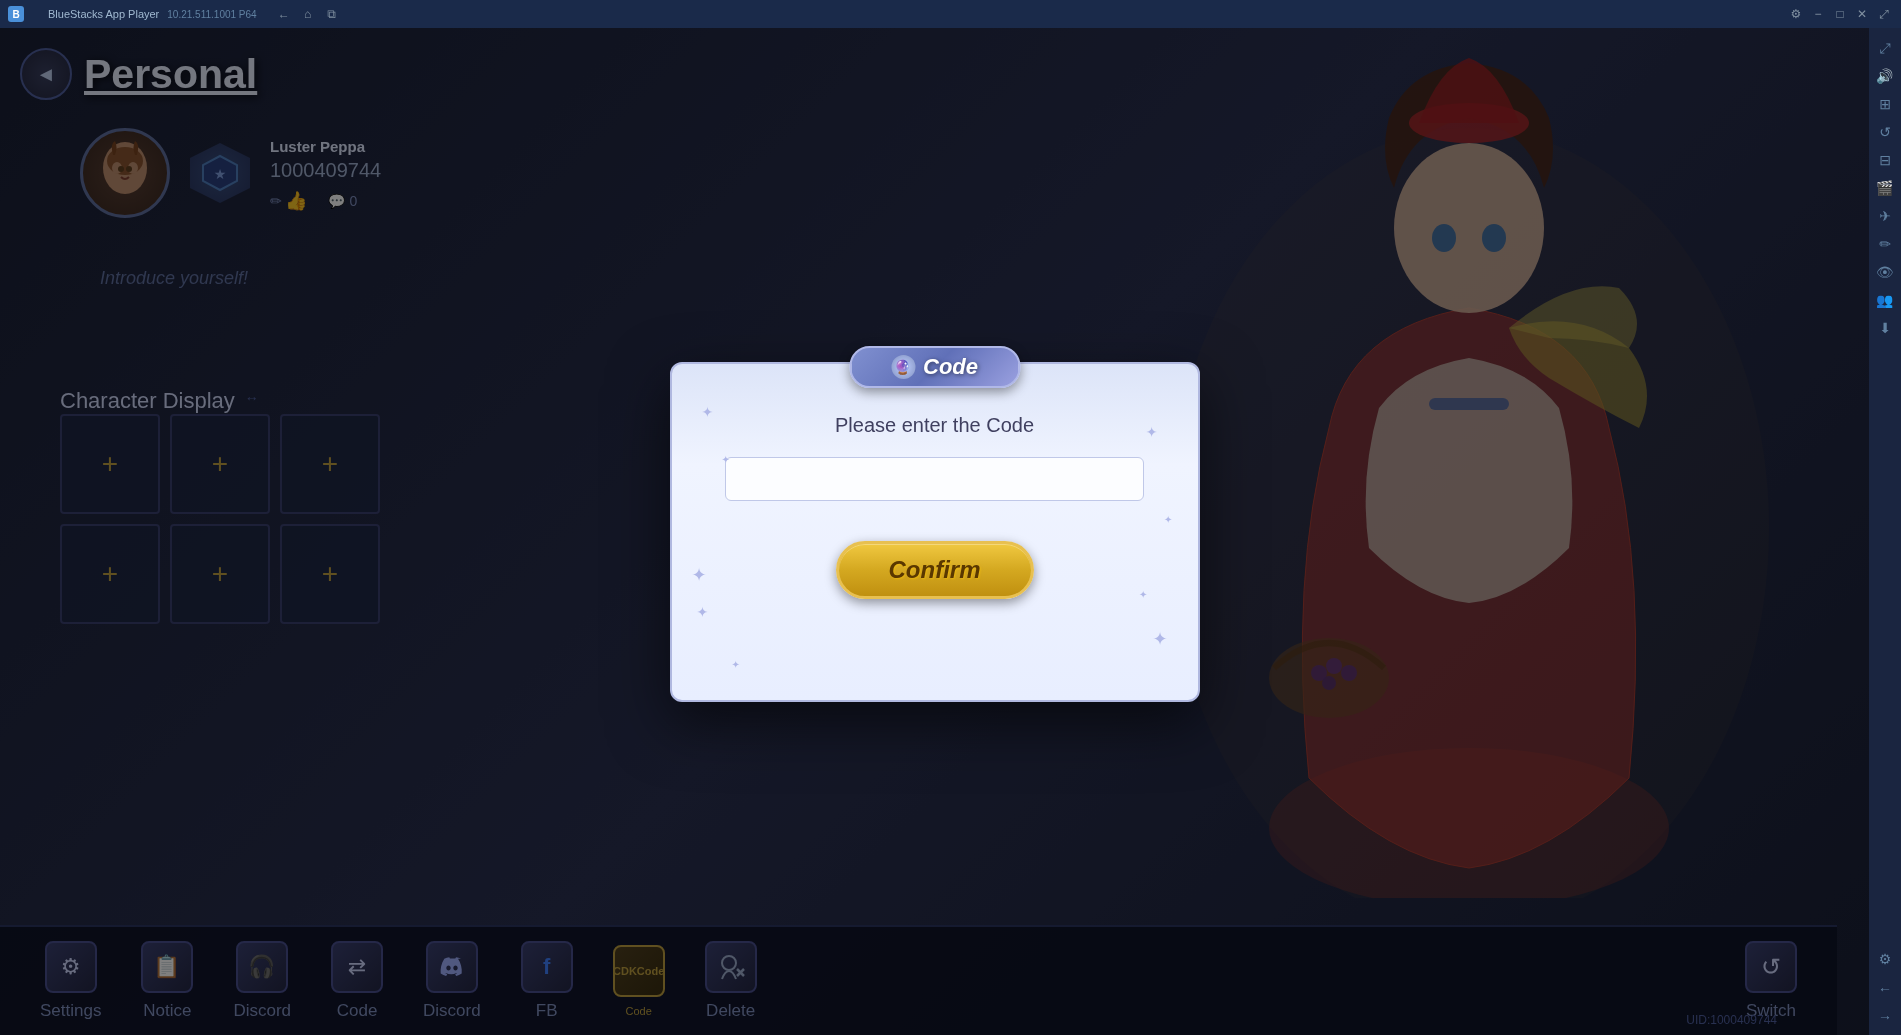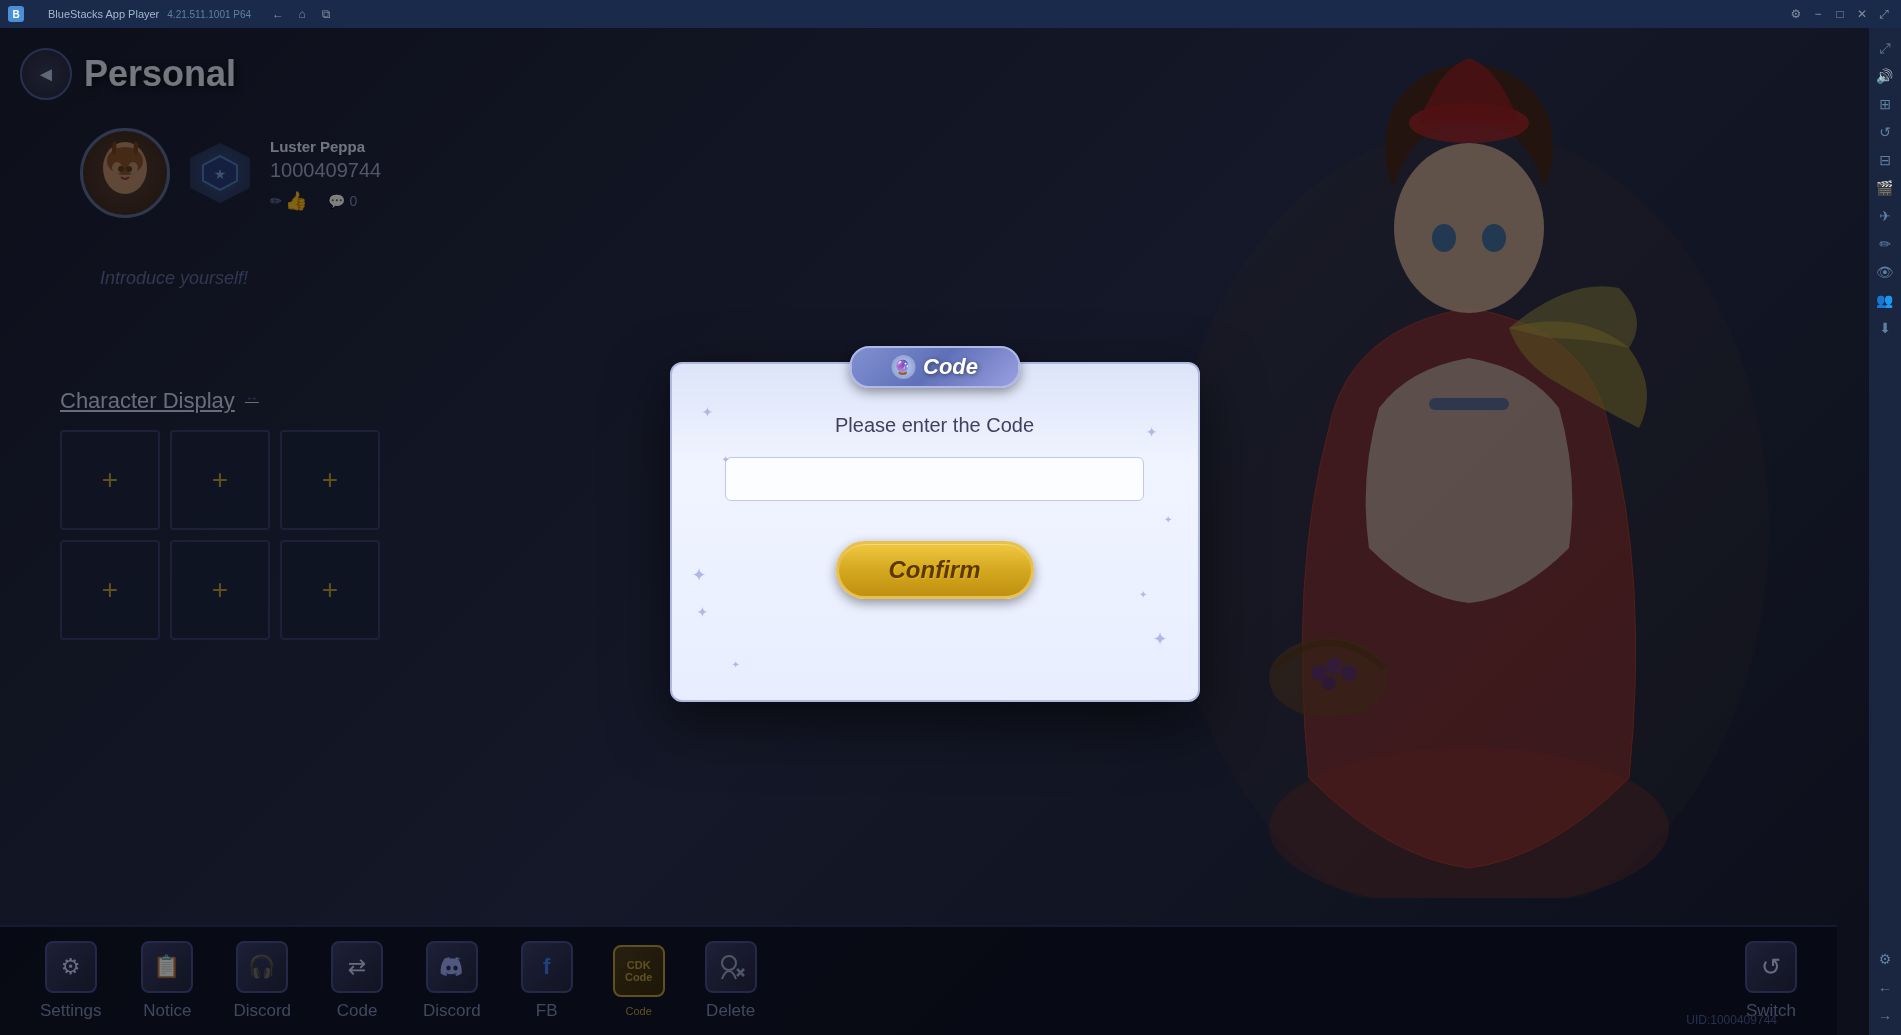--- a/index.html
+++ b/index.html
@@ -132,24 +132,25 @@
       border-radius: 50%;
       border: 2px solid #5060a0;
       display: flex;
       align-items: center;
       justify-content: center;
       cursor: pointer;
       font-size: 20px;
       color: #c0d0f0;
     }
     .page-title {
-      font-size: 36px;
+      font-size: 41px;
       font-weight: bold;
       color: #e8eeff;
       text-shadow: 2px 2px 8px rgba(0,0,0,0.8);
+      text-decoration: underline;
     }
 
     
     .profile-section {
       position: absolute;
       top: 100px;
       left: 80px;
       display: flex;
       align-items: flex-start;
       gap: 20px;
@@ -214,24 +215,22 @@
 
     
     .char-display-section {
       position: absolute;
       top: 360px;
       left: 60px;
     }
     .char-display-title {
       font-size: 22px;
       color: #d0d8f8;
-      margin-bottom: 16px;
       display: flex;
       gap: 10px;
-      text-decoration: underline;
     }
     .char-grid {
       display: grid;
       grid-template-columns: repeat(3, 100px);
       grid-template-rows: repeat(2, 100px);
       gap: 10px;
     }
     .char-slot {
       width: 100px;
       height: 100px;
@@ -419,21 +418,21 @@
       transition: transform 0.1s;
     }
   </style>
 </head>
 <body>
 
 <div class="titlebar">
   <div class="titlebar-left">
     <div class="titlebar-logo">B</div>
     <span class="titlebar-title">BlueStacks App Player</span>
-    <span class="titlebar-version">4.21.511.1001 P64</span>
+    <span class="titlebar-version">10.21.511.1001 P64</span>
     <div style="display:flex;gap:6px;margin-left:10px;">
       <button class="titlebar-btn">←</button>
       <button class="titlebar-btn">⌂</button>
       <button class="titlebar-btn">⧉</button>
     </div>
   </div>
   <div class="titlebar-controls">
     <button class="titlebar-btn">⚙</button>
     <button class="titlebar-btn">−</button>
     <button class="titlebar-btn">□</button>
@@ -578,21 +577,21 @@
           <path d="M22 1.7C20.4 1 18.7 0.5 17 0.3c-.2.4-.5.9-.7 1.3C14.5 1.4 12.8 1.4 11 1.6 10.8 1.2 10.5 0.7 10.3 0.3 8.6 0.5 6.9 1 5.3 1.7 2.1 6.7 1.3 11.6 1.7 16.4c1.8 1.3 3.6 2.1 5.4 2.6.4-.6.8-1.2 1.1-1.8-.6-.2-1.2-.5-1.8-.9l.4-.3c3.5 1.6 7.3 1.6 10.8 0l.4.3c-.6.3-1.2.7-1.8.9.3.6.7 1.2 1.1 1.8 1.8-.5 3.6-1.3 5.4-2.6.5-5.5-.9-10.4-3.7-14.7zM9.5 13.4c-1.2 0-2.2-1.1-2.2-2.5s1-2.5 2.2-2.5 2.2 1.1 2.2 2.5-1 2.5-2.2 2.5zm7 0c-1.2 0-2.2-1.1-2.2-2.5s1-2.5 2.2-2.5 2.2 1.1 2.2 2.5-1 2.5-2.2 2.5z"></path>
         </svg>
       </div>
       <span class="toolbar-label">Discord</span>
     </div>
     <div class="toolbar-item">
       <div class="toolbar-icon-bg" style="font-size:22px;color:#4080ff;font-weight:bold;">f</div>
       <span class="toolbar-label">FB</span>
     </div>
     <div class="toolbar-item cdk-btn">
-      <div class="toolbar-icon-bg" style="flex-direction:column;font-size:11px;color:#c0a040;font-weight:bold;line-height:1.1;">
+      <div class="toolbar-icon-bg" style="flex-direction:row;font-size:11px;color:#c0a040;font-weight:bold;line-height:1.1;">
         <span>CDK</span>
           <span>Code</span>
       </div>
       <span class="toolbar-label cdk-label">Code</span>
     </div>
     <div class="toolbar-item">
       <div class="toolbar-icon-bg" style="font-size:16px;">
         <svg width="28" height="28" viewBox="0 0 28 28">
           <circle cx="12" cy="10" r="7" fill="none" stroke="#a0b0d0" stroke-width="2"></circle>
           <path d="M5 26 Q8 18 12 18 Q16 18 19 26" fill="none" stroke="#a0b0d0" stroke-width="2"></path>

